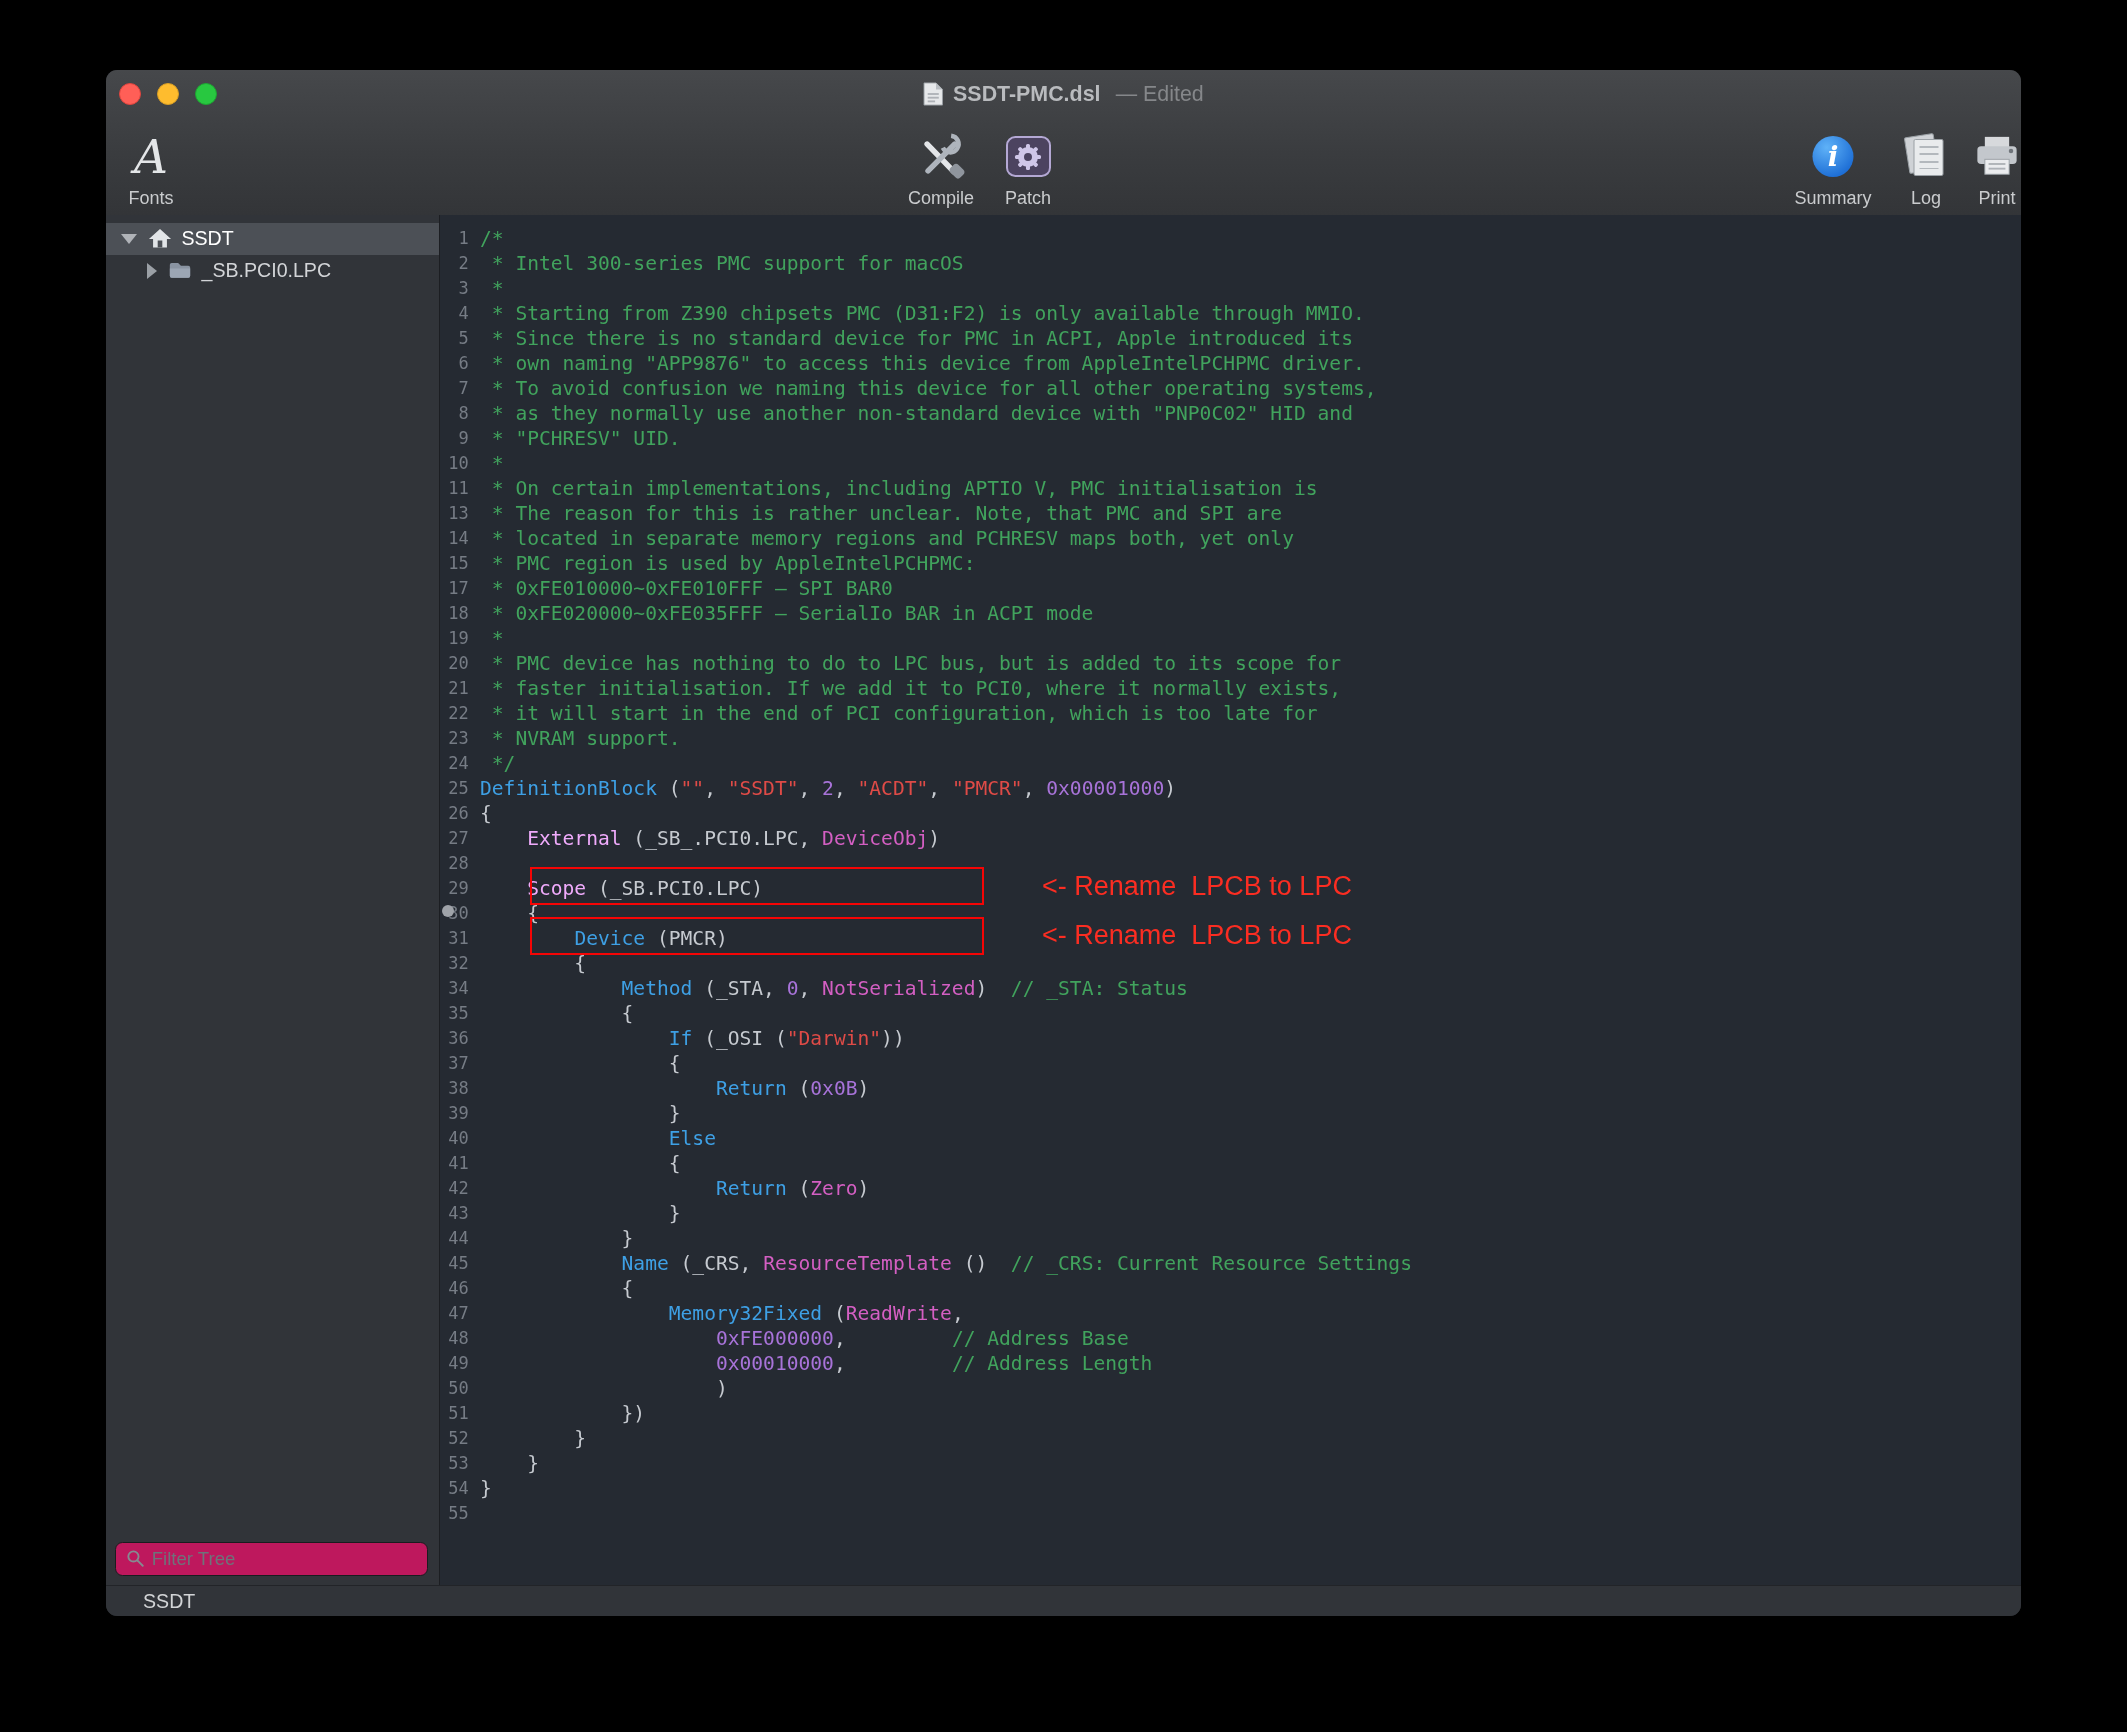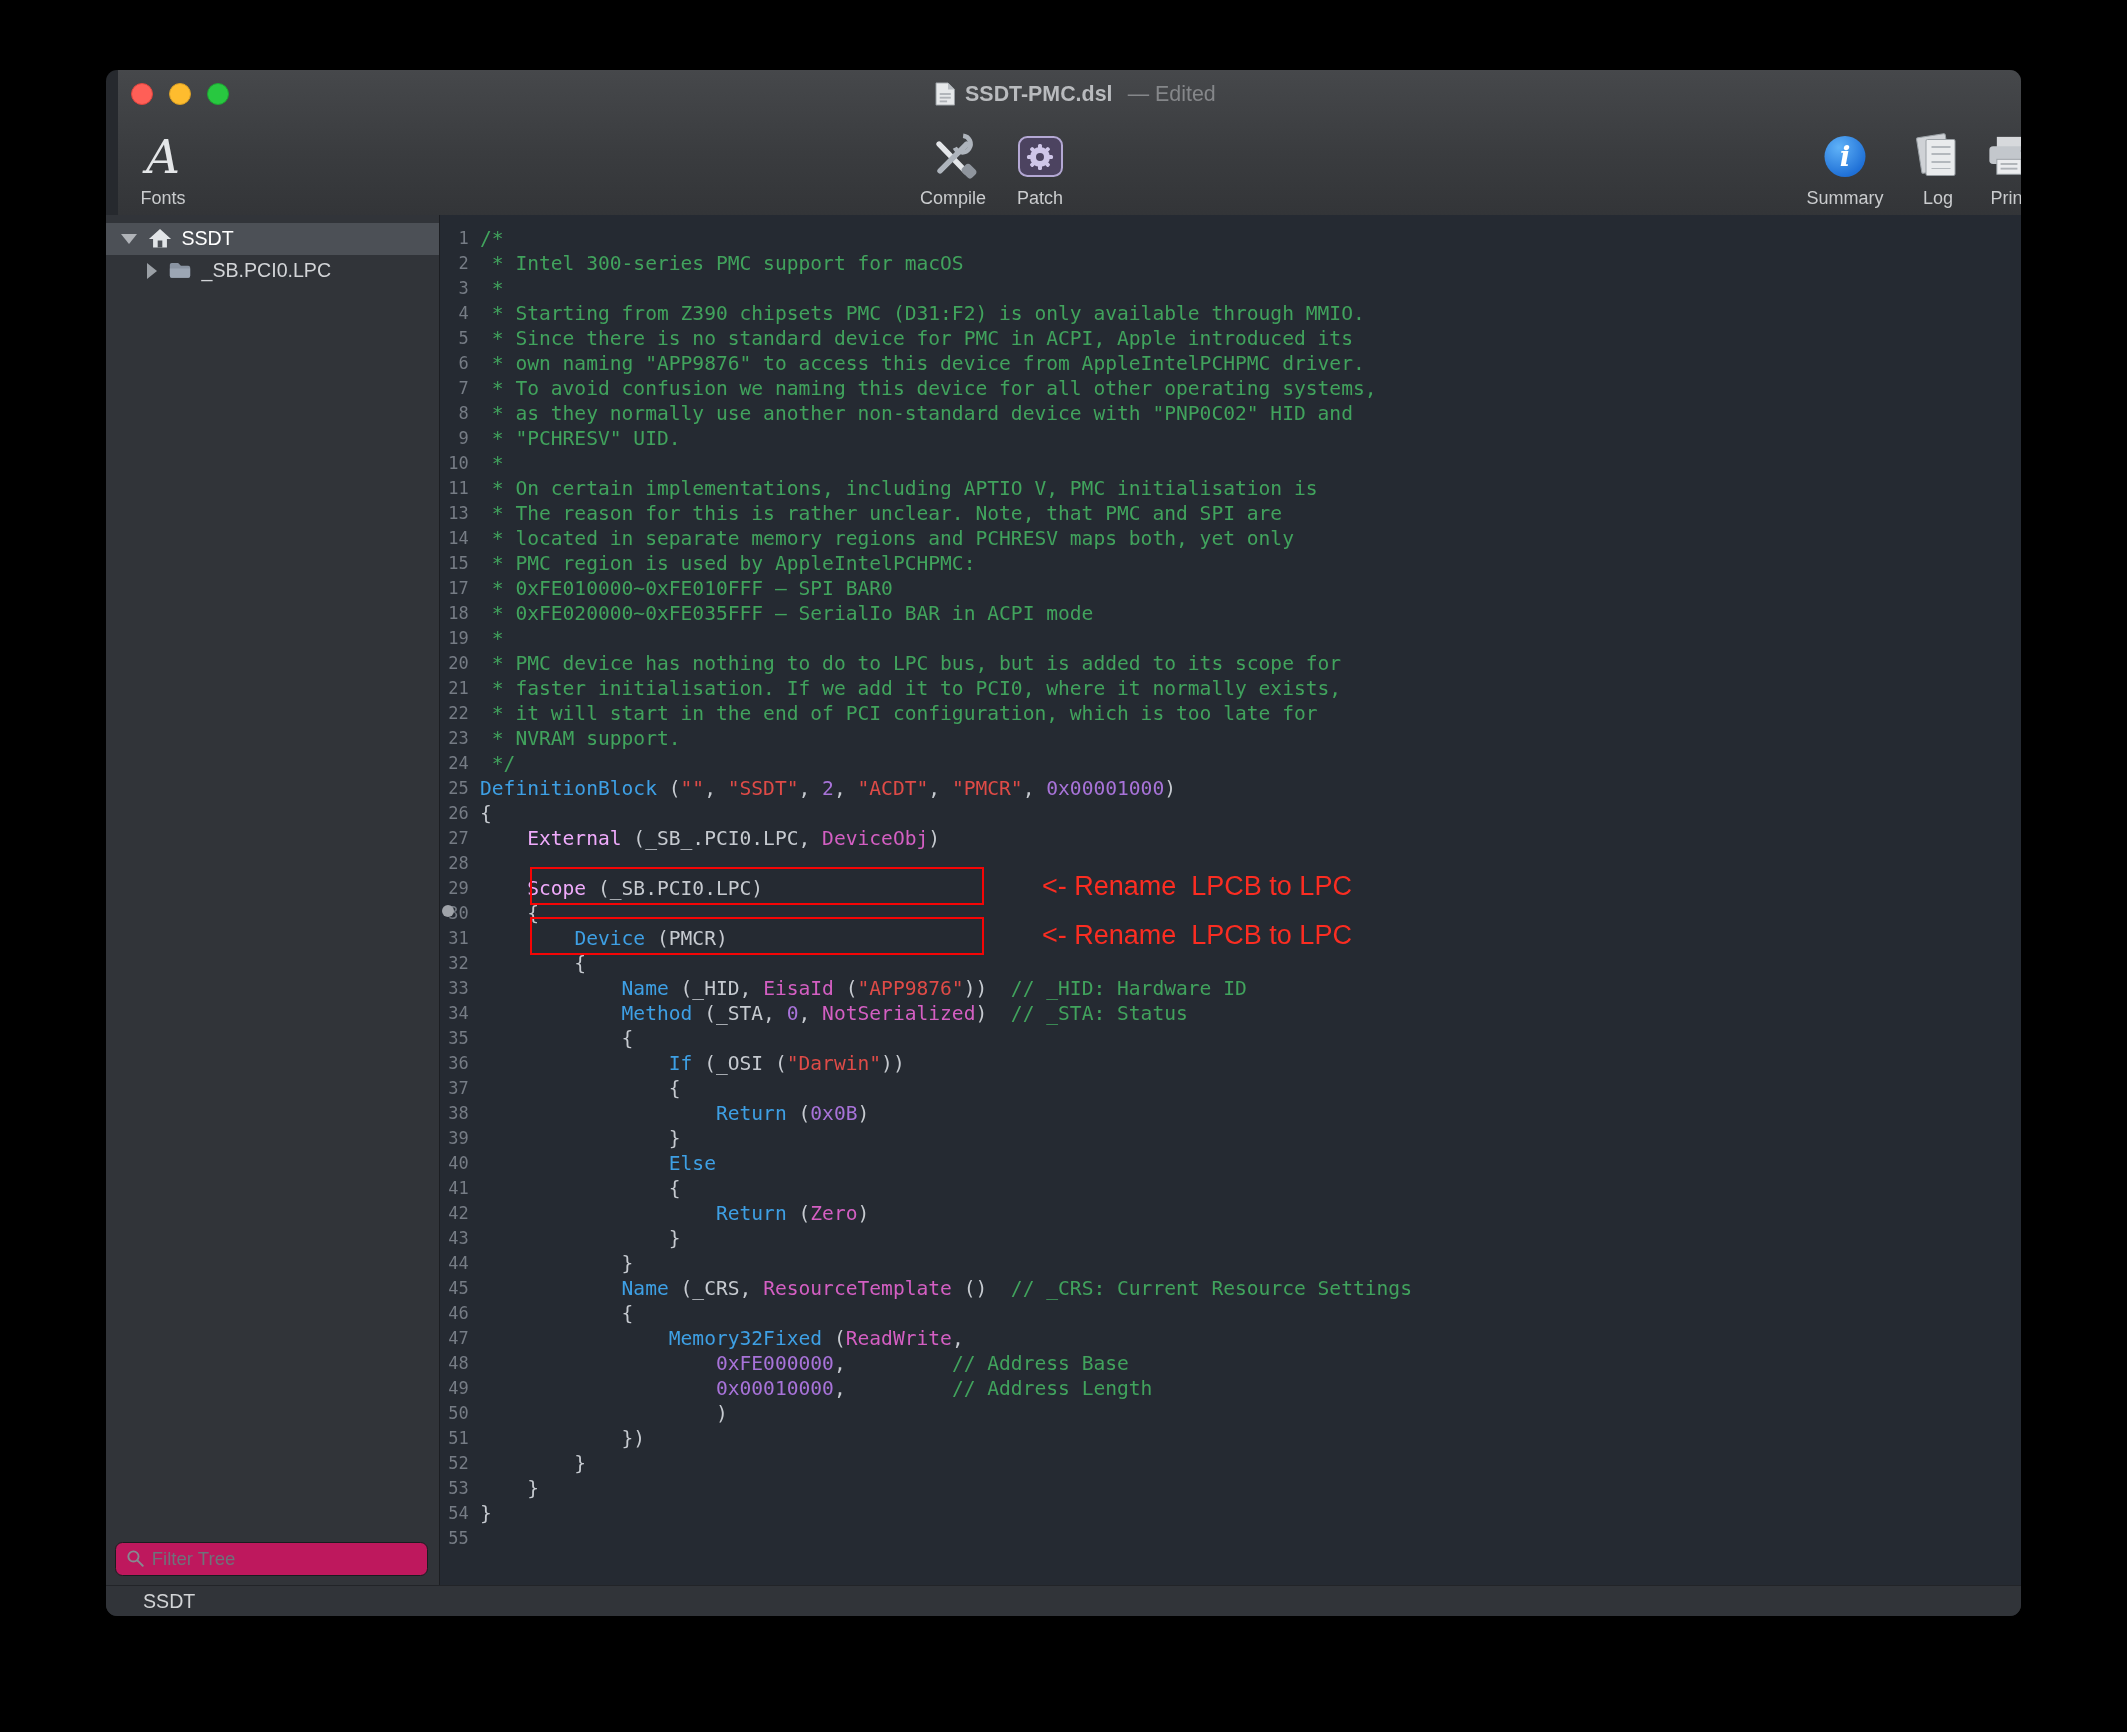--- a/index.html
+++ b/index.html
@@ -3,21 +3,21 @@
 <meta charset="utf-8">
 <style>
   * { margin:0; padding:0; box-sizing:border-box; }
   html,body { width:2127px; height:1732px; background:#000; overflow:hidden;
               font-family:"Liberation Sans", sans-serif; }
   .window { position:absolute; left:106px; top:70px; width:1915px; height:1546px;
             border-radius:11.2px; overflow:hidden; background:#26292e;
             box-shadow:0 28px 84px rgba(0,0,0,.9); }
 
   
-  .chrome { position:absolute; left:12px; top:0; width:100%; height:187px;
+  .chrome { position:absolute; left:0; top:0; width:100%; height:187px;
             background:linear-gradient(180deg,#46484b 0%,#3a3c3f 45%,#2e3033 100%);
             border-bottom:0.9px solid #17181a; }
   .titlebar { position:absolute; top:0; left:0; width:100%; height:48px; }
   .traffic { position:absolute; top:13px; width:22.4px; height:22.4px; border-radius:50%; }
   .t-red    { left:13px; background:#ff5f57; border:0.9px solid #e0443e; }
   .t-yellow { left:51px; background:#febc2e; border:0.9px solid #d89e24; }
   .t-green  { left:89px; background:#28c840; border:0.9px solid #1da532; }
   .title-wrap { position:absolute; inset:0 0 auto 0; height:48px; display:flex;
                 align-items:center; justify-content:center; gap:9.3px; }
   .title-name { font-size:21.4px; font-weight:bold; color:#b9bbbe; }
@@ -246,21 +246,20 @@
           <div class="code-line"><span class="ln">23</span><span class="ct"><span class="tok-g"> * NVRAM support.</span></span></div>
           <div class="code-line"><span class="ln">24</span><span class="ct"><span class="tok-g"> */</span></span></div>
           <div class="code-line"><span class="ln">25</span><span class="ct"><span class="tok-b">DefinitionBlock</span><span class="tok-p"> (</span><span class="tok-r">""</span><span class="tok-p">, </span><span class="tok-r">"SSDT"</span><span class="tok-p">, </span><span class="tok-n">2</span><span class="tok-p">, </span><span class="tok-r">"ACDT"</span><span class="tok-p">, </span><span class="tok-r">"PMCR"</span><span class="tok-p">, </span><span class="tok-n">0x00001000</span><span class="tok-p">)</span></span></div>
           <div class="code-line"><span class="ln">26</span><span class="ct"><span class="tok-p">{</span></span></div>
           <div class="code-line"><span class="ln">27</span><span class="ct"><span class="tok-p">    </span><span class="tok-o">External</span><span class="tok-p"> (_SB_.PCI0.LPC, </span><span class="tok-m">DeviceObj</span><span class="tok-p">)</span></span></div>
           <div class="code-line"><span class="ln">28</span><span class="ct"></span></div>
           <div class="code-line"><span class="ln">29</span><span class="ct"><span class="tok-p">    </span><span class="tok-o">Scope</span><span class="tok-p"> (_SB.PCI0.LPC)</span></span></div>
           <div class="code-line"><span class="ln">30</span><span class="ct"><span class="tok-p">    {</span></span></div>
           <div class="code-line"><span class="ln">31</span><span class="ct"><span class="tok-p">        </span><span class="tok-b">Device</span><span class="tok-p"> (PMCR)</span></span></div>
           <div class="code-line"><span class="ln">32</span><span class="ct"><span class="tok-p">        {</span></span></div>
-          <div class="code-line"><span class="ln">33</span><span class="ct"><span class="tok-p">            </span><span class="tok-b">Name</span><span class="tok-p"> (_HID, </span><span class="tok-m">EisaId</span><span class="tok-p"> (</span><span class="tok-r">"APP9876"</span><span class="tok-p">))  </span><span class="tok-g">// _HID: Hardware ID</span></span></div>
           <div class="code-line"><span class="ln">34</span><span class="ct"><span class="tok-p">            </span><span class="tok-b">Method</span><span class="tok-p"> (_STA, </span><span class="tok-n">0</span><span class="tok-p">, </span><span class="tok-m">NotSerialized</span><span class="tok-p">)  </span><span class="tok-g">// _STA: Status</span></span></div>
           <div class="code-line"><span class="ln">35</span><span class="ct"><span class="tok-p">            {</span></span></div>
           <div class="code-line"><span class="ln">36</span><span class="ct"><span class="tok-p">                </span><span class="tok-b">If</span><span class="tok-p"> (_OSI (</span><span class="tok-r">"Darwin"</span><span class="tok-p">))</span></span></div>
           <div class="code-line"><span class="ln">37</span><span class="ct"><span class="tok-p">                {</span></span></div>
           <div class="code-line"><span class="ln">38</span><span class="ct"><span class="tok-p">                    </span><span class="tok-b">Return</span><span class="tok-p"> (</span><span class="tok-n">0x0B</span><span class="tok-p">)</span></span></div>
           <div class="code-line"><span class="ln">39</span><span class="ct"><span class="tok-p">                }</span></span></div>
           <div class="code-line"><span class="ln">40</span><span class="ct"><span class="tok-p">                </span><span class="tok-b">Else</span></span></div>
           <div class="code-line"><span class="ln">41</span><span class="ct"><span class="tok-p">                {</span></span></div>
           <div class="code-line"><span class="ln">42</span><span class="ct"><span class="tok-p">                    </span><span class="tok-b">Return</span><span class="tok-p"> (</span><span class="tok-m">Zero</span><span class="tok-p">)</span></span></div>
           <div class="code-line"><span class="ln">43</span><span class="ct"><span class="tok-p">                }</span></span></div>

